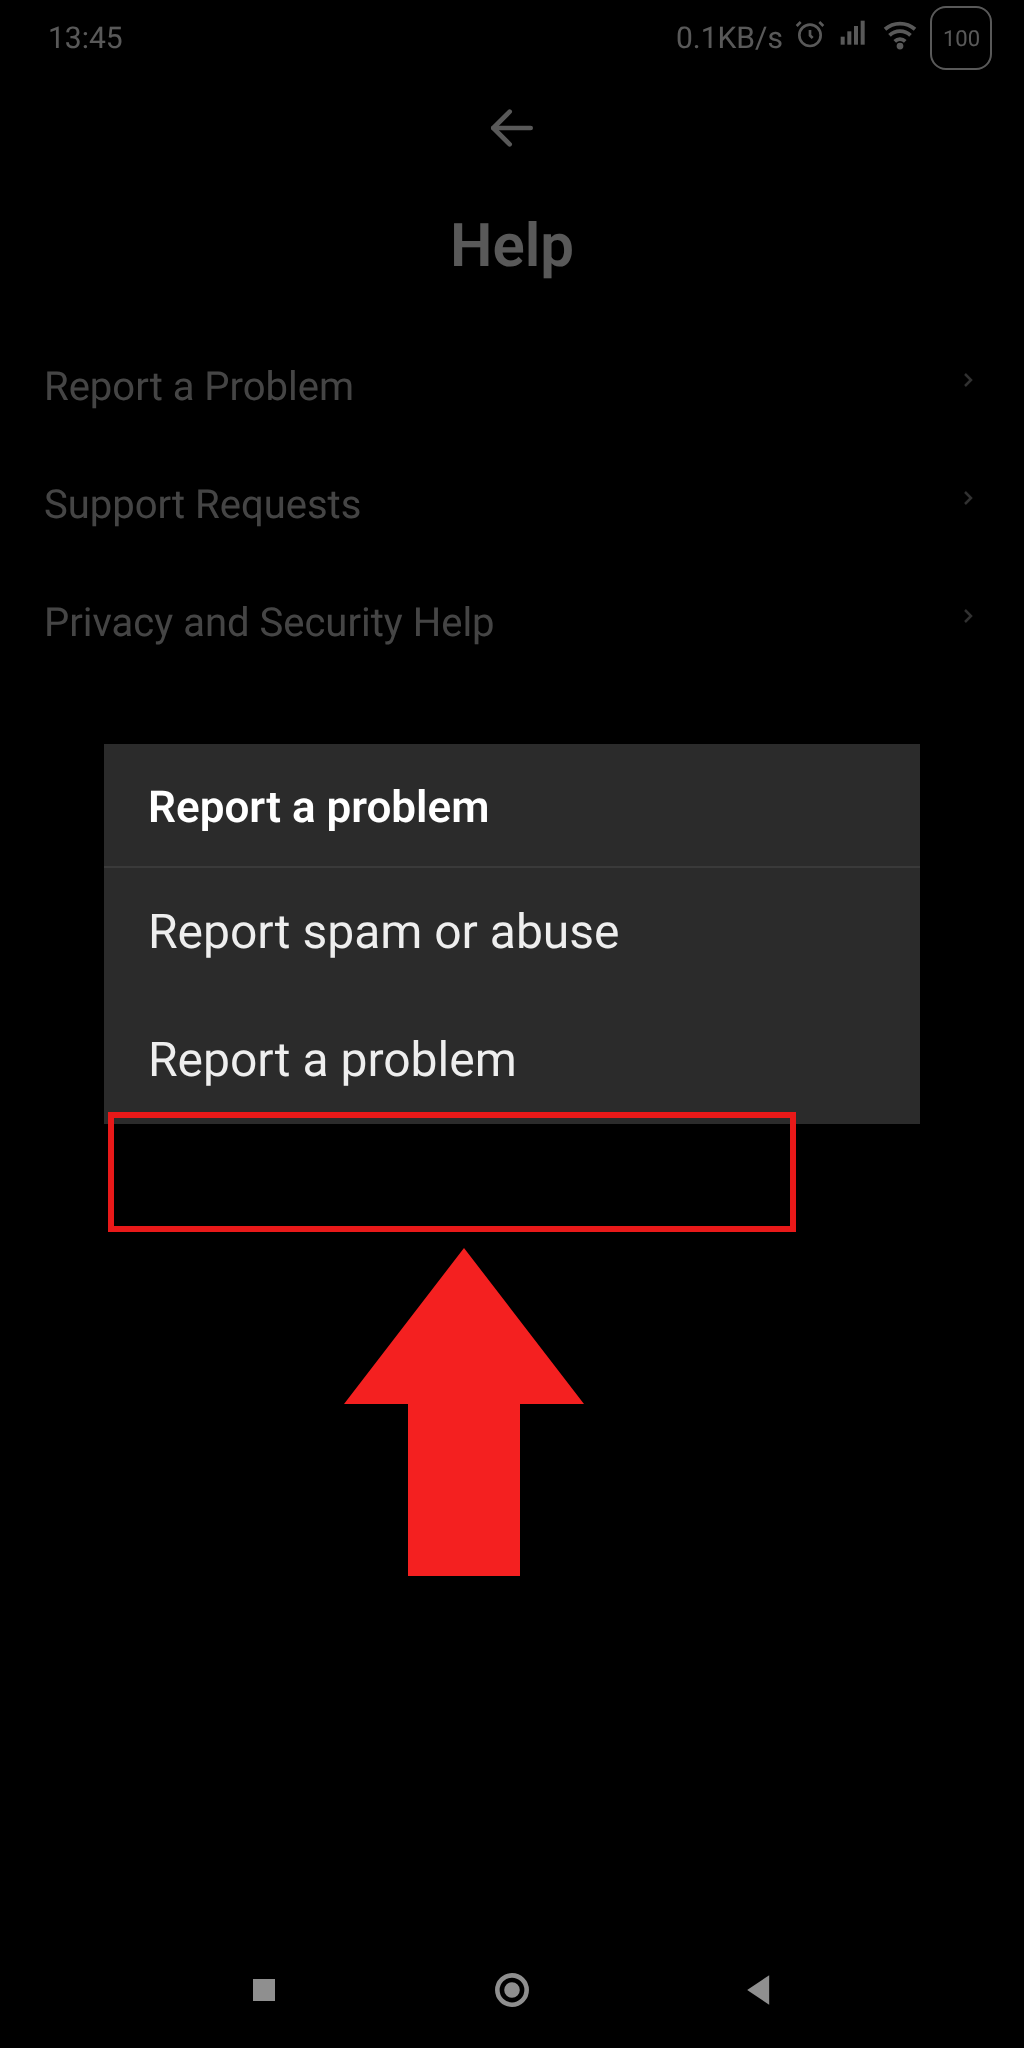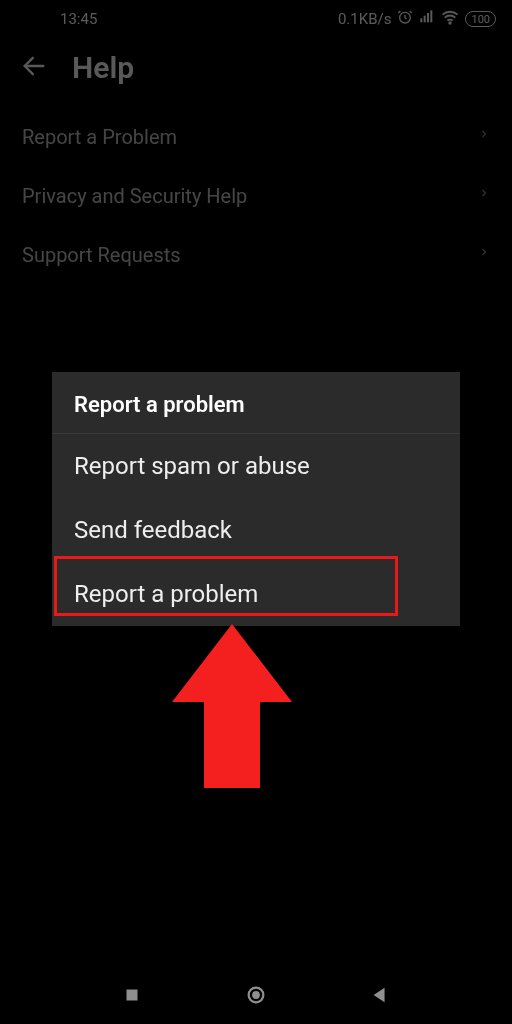--- a/index.html
+++ b/index.html
@@ -1,21 +1,21 @@
 <!DOCTYPE html>
 <html><head>
   <meta charset="utf-8">
   <style>
     * { margin: 0; padding: 0; box-sizing: border-box; }
     html, body { width: 512px; height: 1024px; background: #000; font-family: -apple-system, BlinkMacSystemFont, "Segoe UI", Roboto, sans-serif; overflow: hidden; }
     .dim-layer { position: absolute; inset: 0; opacity: 0.35; }
-    .status-bar { display: flex; justify-content: space-between; align-items: center; padding: 6px 16px 0 24px; color: #fff; font-size: 15px; height: 32px; margin-left: 36px; }
+    .status-bar { display: flex; justify-content: space-between; align-items: center; padding: 6px 16px 0 24px; color: #fff; font-size: 15px; height: 32px; }
     .status-right { display: flex; align-items: center; gap: 6px; }
-    .battery { border: 1.5px solid #fff; border-radius: 8px; padding: 0 5px; font-size: 11px; height: 16px; display: inline-flex; align-items: center; }
-    .header { display: flex; align-items: center; gap: 24px; padding: 18px 20px; }
+    .battery { border: 1.5px solid #fff; border-radius: 8px; padding: 0 5px; font-size: 11px; height: 32px; display: inline-flex; align-items: center; }
+    .header { display: flex; align-items: center; gap: 24px; padding: 18px 20px; flex-direction: column; }
     .header-title { color: #fff; font-size: 30px; font-weight: 600; }
     .menu { padding: 4px 0; }
     .menu-item { display: flex; justify-content: space-between; align-items: center; padding: 17px 22px; color: #c7c7c7; font-size: 20px; }
     .chevron { color: #8c8c8c; }
     .sheet { position: absolute; left: 52px; top: 372px; width: 408px; background: #2b2b2b; box-shadow: 0 4px 20px rgba(0,0,0,0.6); }
     .sheet-title { color: #fff; font-size: 22px; font-weight: 600; padding: 20px 22px 16px; border-bottom: 1px solid #3a3a3a; }
     .sheet-item { color: #eee; font-size: 24px; padding: 18px 22px; }
     .highlight-box { position: absolute; left: 54px; top: 556px; width: 344px; height: 60px; border: 3px solid #e91919; }
     .arrow { position: absolute; left: 172px; top: 624px; }
     .nav-bar { position: absolute; bottom: 0; left: 0; right: 0; height: 54px; display: flex; justify-content: space-around; align-items: center; padding: 0 70px; opacity: 0.7; }
@@ -64,38 +64,37 @@
   </div>
 
   <div class="menu">
     <div class="menu-item">
       <span>Report a Problem</span>
       <span class="chevron"><svg width="12" height="20" viewBox="0 0 24 24" fill="none" stroke="currentColor" stroke-width="2.5">
             <polyline points="9 18 15 12 9 6"></polyline>
           </svg></span>
     </div>
     <div class="menu-item">
-      <span>Privacy and Security Help</span>
+      <span>Support Requests</span>
       <span class="chevron"><svg width="12" height="20" viewBox="0 0 24 24" fill="none" stroke="currentColor" stroke-width="2.5">
             <polyline points="9 18 15 12 9 6"></polyline>
           </svg></span>
     </div>
     <div class="menu-item">
-      <span>Support Requests</span>
+      <span>Privacy and Security Help</span>
       <span class="chevron"><svg width="12" height="20" viewBox="0 0 24 24" fill="none" stroke="currentColor" stroke-width="2.5">
             <polyline points="9 18 15 12 9 6"></polyline>
           </svg></span>
     </div>
   </div>
 </div>
 
 <div class="sheet">
   <div class="sheet-title">Report a problem</div>
   <div class="sheet-item">Report spam or abuse</div>
-  <div class="sheet-item">Send feedback</div>
   <div class="sheet-item">Report a problem</div>
 </div>
 
 <div class="highlight-box"></div>
 <div class="arrow">
   <svg width="120" height="170" viewBox="0 0 120 170">
     <polygon points="60,0 120,78 88,78 88,164 32,164 32,78 0,78" fill="#f42020"></polygon>
   </svg>
 </div>
 

